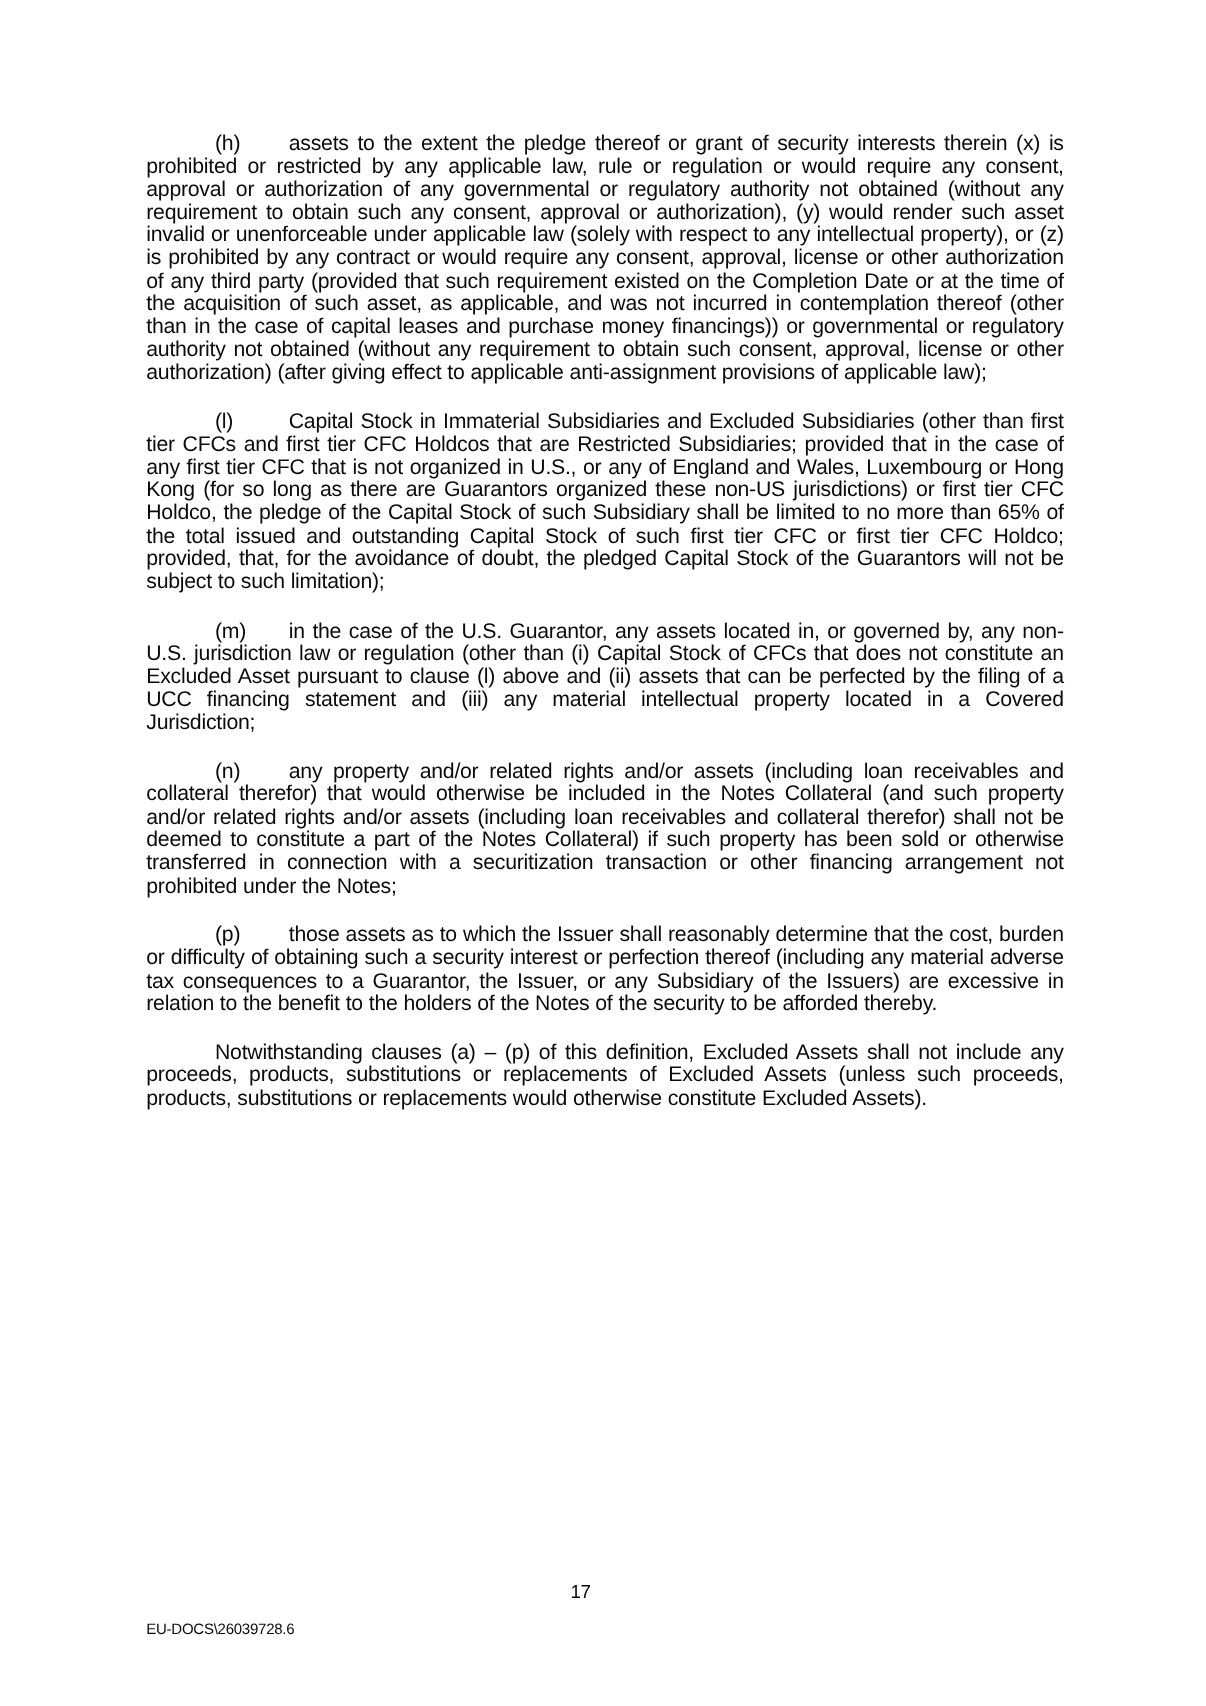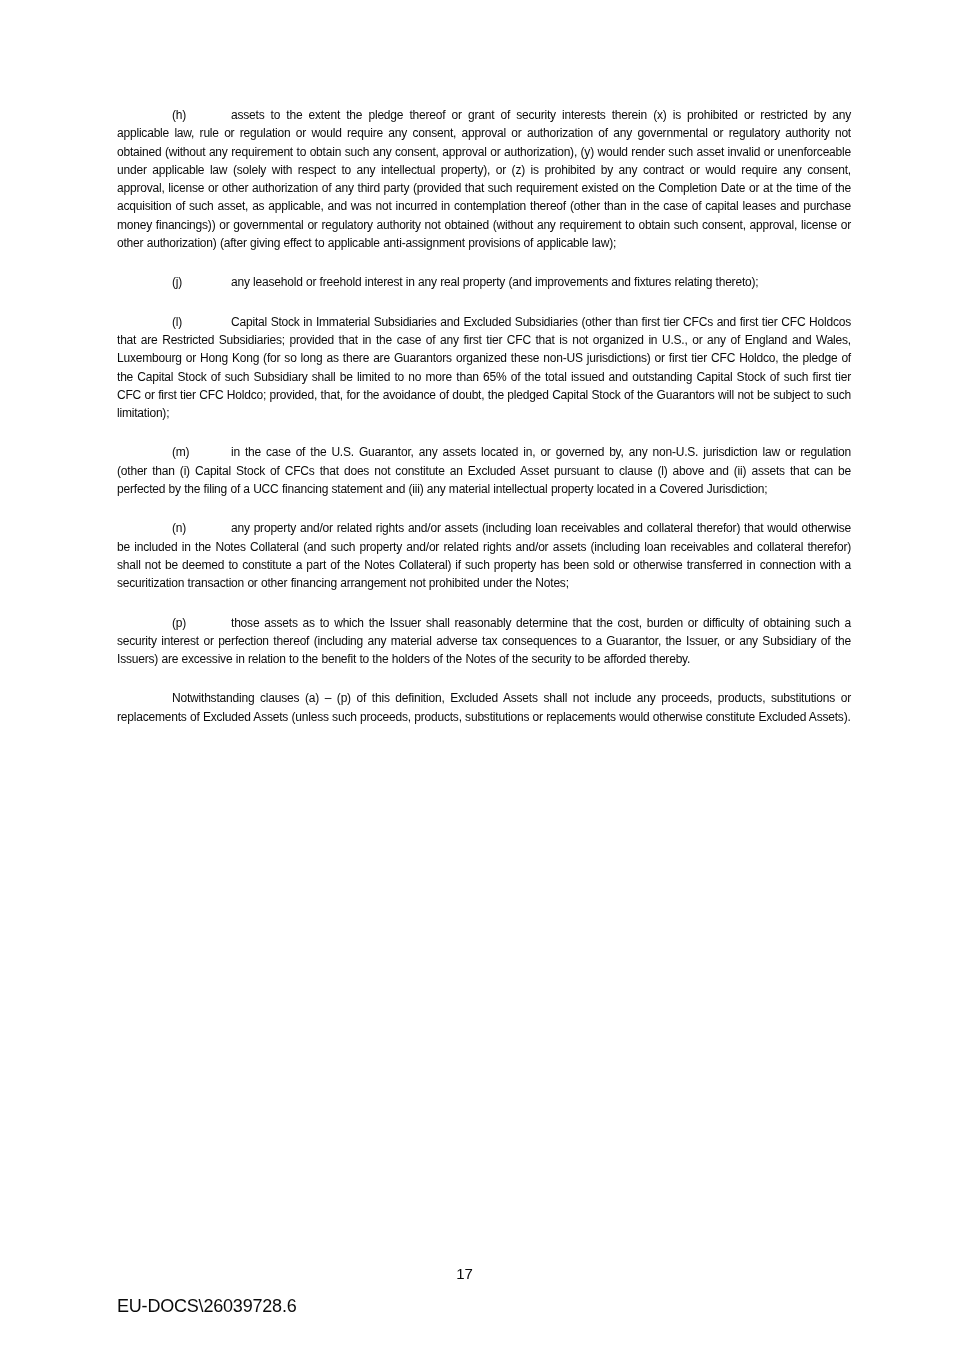--- a/index.html
+++ b/index.html
@@ -16,21 +16,21 @@
     overflow: hidden;
   }
   .page-body {
     position: absolute;
     left: 117px;
     top: 106px;
     width: 734px;
   }
   p.clause {
     margin: 0 0 21px 0;
-    font-size: 12px;
+    font-size: 17px;
     line-height: 18.3px;
     text-align: justify;
     text-indent: 55px;
     letter-spacing: -0.2px;
     word-spacing: 0.2px;
   }
   span.clause-label {
     display: inline-block;
     width: 59px;
     text-indent: 0;
@@ -41,34 +41,33 @@
     left: 0;
     width: 929px;
     text-align: center;
     font-size: 15px;
     letter-spacing: -0.2px;
   }
   .footer-id {
     position: absolute;
     left: 117px;
     top: 1296px;
-    font-size: 18px;
+    font-size: 12px;
     letter-spacing: -0.2px;
     text-align: center;
   }
 </style>
 </head>
 <body>
 
 <div class="page-body">
 
   <p class="clause"><span class="clause-label">(h)</span><span>assets to the extent the pledge thereof or grant of security interests therein (x) is prohibited or restricted by any applicable law, rule or regulation or would require any consent, approval or authorization of any governmental or regulatory authority not obtained (without any requirement to obtain such any consent, approval or authorization), (y) would render such asset invalid or unenforceable under applicable law (solely with respect to any intellectual property), or (z) is prohibited by any contract or would require any consent, approval, license or other authorization of any third party (provided that such requirement existed on the Completion Date or at the time of the acquisition of such asset, as applicable, and was not incurred in contemplation thereof (other than in the case of capital leases and purchase money financings)) or governmental or regulatory authority not obtained (without any requirement to obtain such consent, approval, license or other authorization) (after giving effect to applicable anti-assignment provisions of applicable law);</span></p>
 
 
-  <p class="clause"><span class="clause-label">(j)</span><span>any leasehold or freehold interest in any real property (and improvements and fixtures relating thereto);</span></p>
 
 
   <p class="clause"><span class="clause-label">(l)</span><span>Capital Stock in Immaterial Subsidiaries and Excluded Subsidiaries (other than first tier CFCs and first tier CFC Holdcos that are Restricted Subsidiaries; provided that in the case of any first tier CFC that is not organized in U.S., or any of England and Wales, Luxembourg or Hong Kong (for so long as there are Guarantors organized these non-US jurisdictions) or first tier CFC Holdco, the pledge of the Capital Stock of such Subsidiary shall be limited to no more than 65% of the total issued and outstanding Capital Stock of such first tier CFC or first tier CFC Holdco; provided, that, for the avoidance of doubt, the pledged Capital Stock of the Guarantors will not be subject to such limitation);</span></p>
 
   <p class="clause"><span class="clause-label">(m)</span><span>in the case of the U.S. Guarantor, any assets located in, or governed by, any non-U.S. jurisdiction law or regulation (other than (i) Capital Stock of CFCs that does not constitute an Excluded Asset pursuant to clause (l) above and (ii) assets that can be perfected by the filing of a UCC financing statement and (iii) any material intellectual property located in a Covered Jurisdiction;</span></p>
 
   <p class="clause"><span class="clause-label">(n)</span><span>any property and/or related rights and/or assets (including loan receivables and collateral therefor) that would otherwise be included in the Notes Collateral (and such property and/or related rights and/or assets (including loan receivables and collateral therefor) shall not be deemed to constitute a part of the Notes Collateral) if such property has been sold or otherwise transferred in connection with a securitization transaction or other financing arrangement not prohibited under the Notes;</span></p>
 
 
   <p class="clause"><span class="clause-label">(p)</span><span>those assets as to which the Issuer shall reasonably determine that the cost, burden or difficulty of obtaining such a security interest or perfection thereof (including any material adverse tax consequences to a Guarantor, the Issuer, or any Subsidiary of the Issuers) are excessive in relation to the benefit to the holders of the Notes of the security to be afforded thereby.</span></p>

